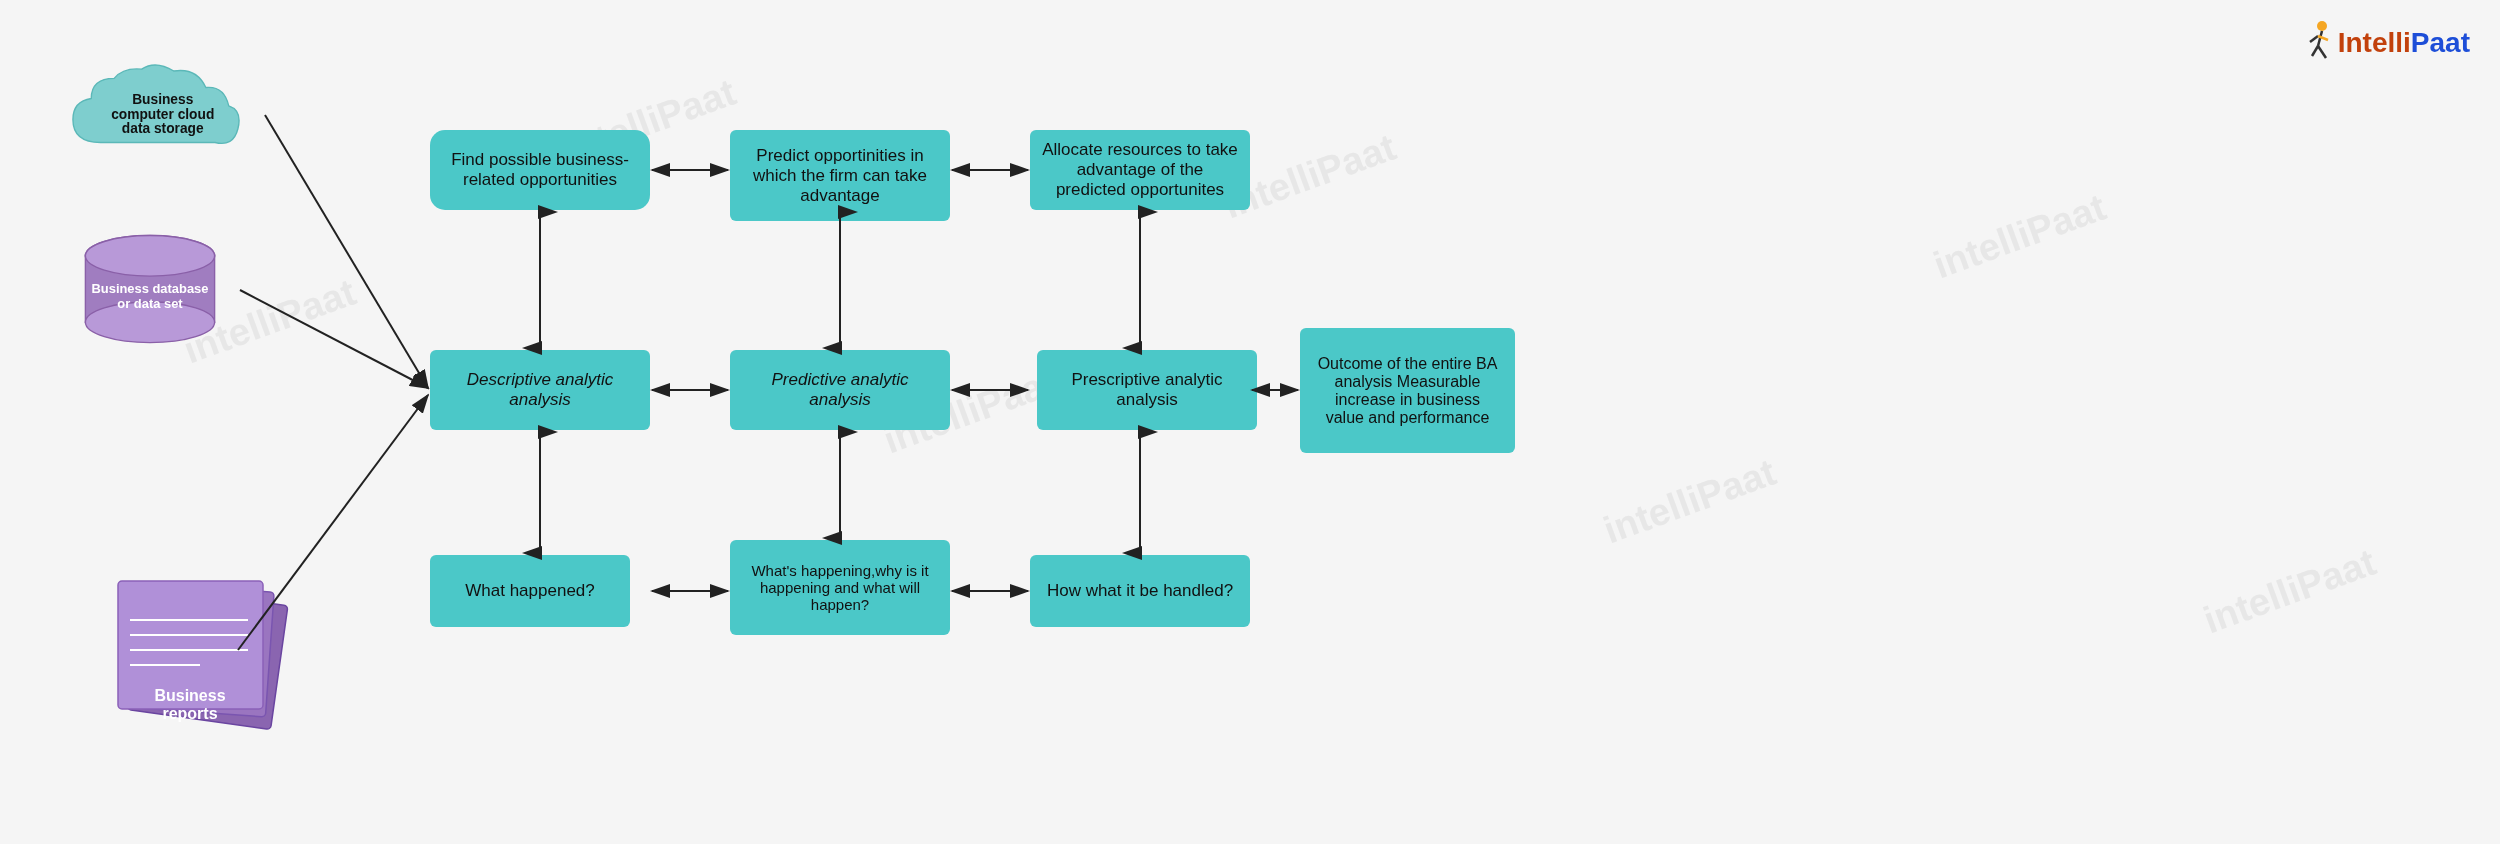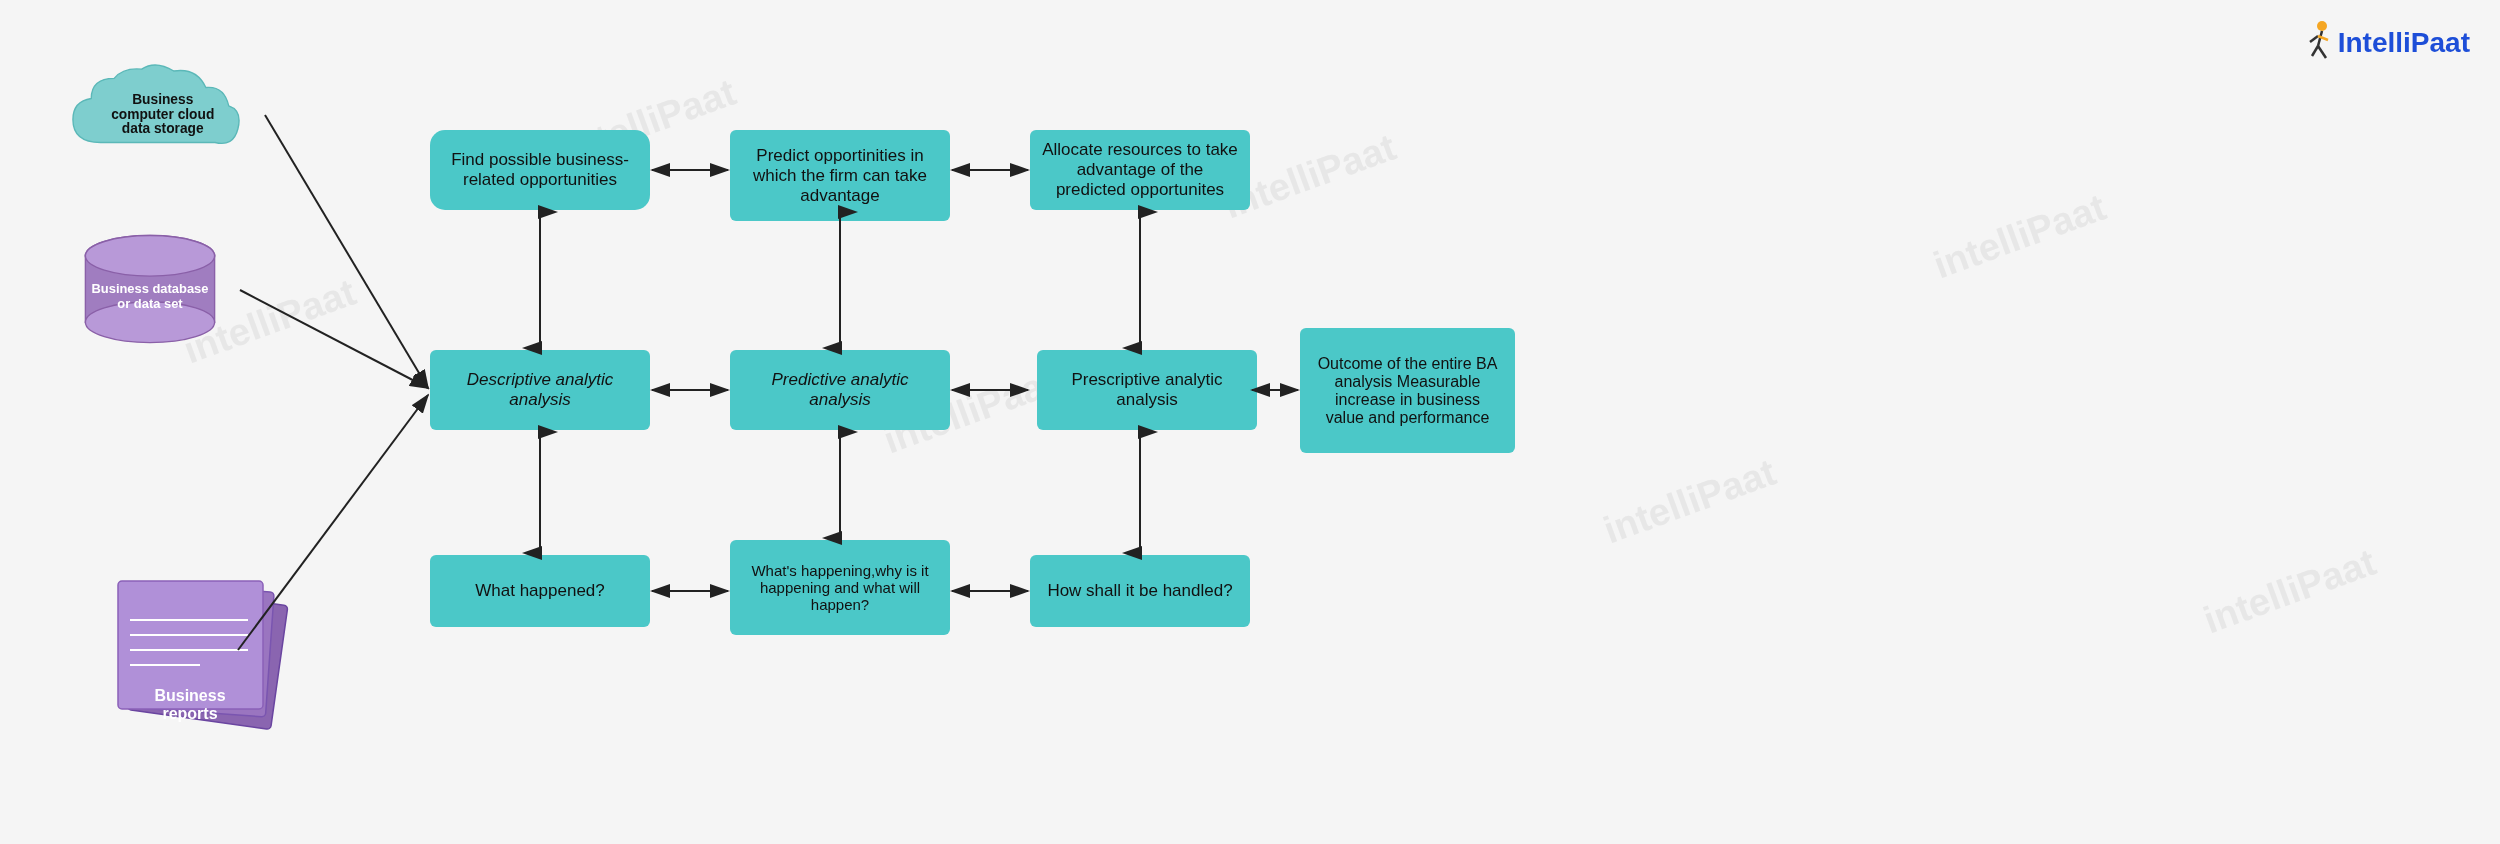--- a/index.html
+++ b/index.html
@@ -117,21 +117,21 @@
   <svg class="logo-figure" viewBox="0 0 36 50" xmlns="http://www.w3.org/2000/svg">
 
     <circle cx="24" cy="8" r="5" fill="#f5a623"></circle>
     <line x1="24" y1="13" x2="20" y2="28" stroke="#333" stroke-width="2.5"></line>
     <line x1="20" y1="28" x2="14" y2="38" stroke="#333" stroke-width="2.5"></line>
     <line x1="20" y1="28" x2="28" y2="40" stroke="#333" stroke-width="2.5"></line>
     <line x1="20" y1="18" x2="12" y2="24" stroke="#333" stroke-width="2.5"></line>
     <line x1="20" y1="18" x2="30" y2="22" stroke="#f5a623" stroke-width="2.5"></line>
   </svg>
   <span>
-    <span style="color:#1d4ed8">Intelli</span><span style="color:#1d4ed8">Paat</span>
+    <span style="color:#c2410c">Intelli</span><span style="color:#1d4ed8">Paat</span>
   </span>
 </div>
 
 <div class="watermark" style="left:180px;top:300px;">intelliPaat</div>
 <div class="watermark" style="left:560px;top:100px;">intelliPaat</div>
 <div class="watermark" style="left:880px;top:390px;">intelliPaat</div>
 <div class="watermark" style="left:1220px;top:155px;">intelliPaat</div>
 <div class="watermark" style="left:1600px;top:480px;">intelliPaat</div>
 <div class="watermark" style="left:1930px;top:215px;">intelliPaat</div>
 <div class="watermark" style="left:2200px;top:570px;">intelliPaat</div>
@@ -184,30 +184,30 @@
 </div>
 
 <div class="teal-box" style="left:730px;top:350px;width:220px;height:80px;font-style:italic;">
   <span>Predictive analytic analysis</span>
 </div>
 
 <div class="teal-box" style="left:1030px;top:350px;width:220px;height:80px;margin-left:7px;">
   <span>Prescriptive analytic analysis</span>
 </div>
 
-<div class="teal-box" style="left:430px;top:555px;width:220px;height:72px;">
+<div class="teal-box" style="left:430px;top:555px;width:200px;height:72px;">
   <span>What happened?</span>
 </div>
 
 <div class="teal-box" style="left:730px;top:540px;width:220px;height:95px;font-size:15px;">
   <span>What's happening,why is it happening and what will happen?</span>
 </div>
 
 <div class="teal-box" style="left:1030px;top:555px;width:220px;height:72px;">
-  <span>How shall it be handled?</span>
+  <span>How what it be handled?</span>
 </div>
 
 <div class="outcome-box" style="left:1300px;top:328px;width:215px;height:125px;">
   <span>Outcome of the entire BA analysis Measurable increase in business value and performance</span>
 </div>
 
 <svg class="arrows-svg" xmlns="http://www.w3.org/2000/svg">
   <defs>
     <marker id="arrowhead" markerWidth="10" markerHeight="7" refX="9" refY="3.5" orient="auto">
       <polygon points="0 0, 10 3.5, 0 7" fill="#222"></polygon>

